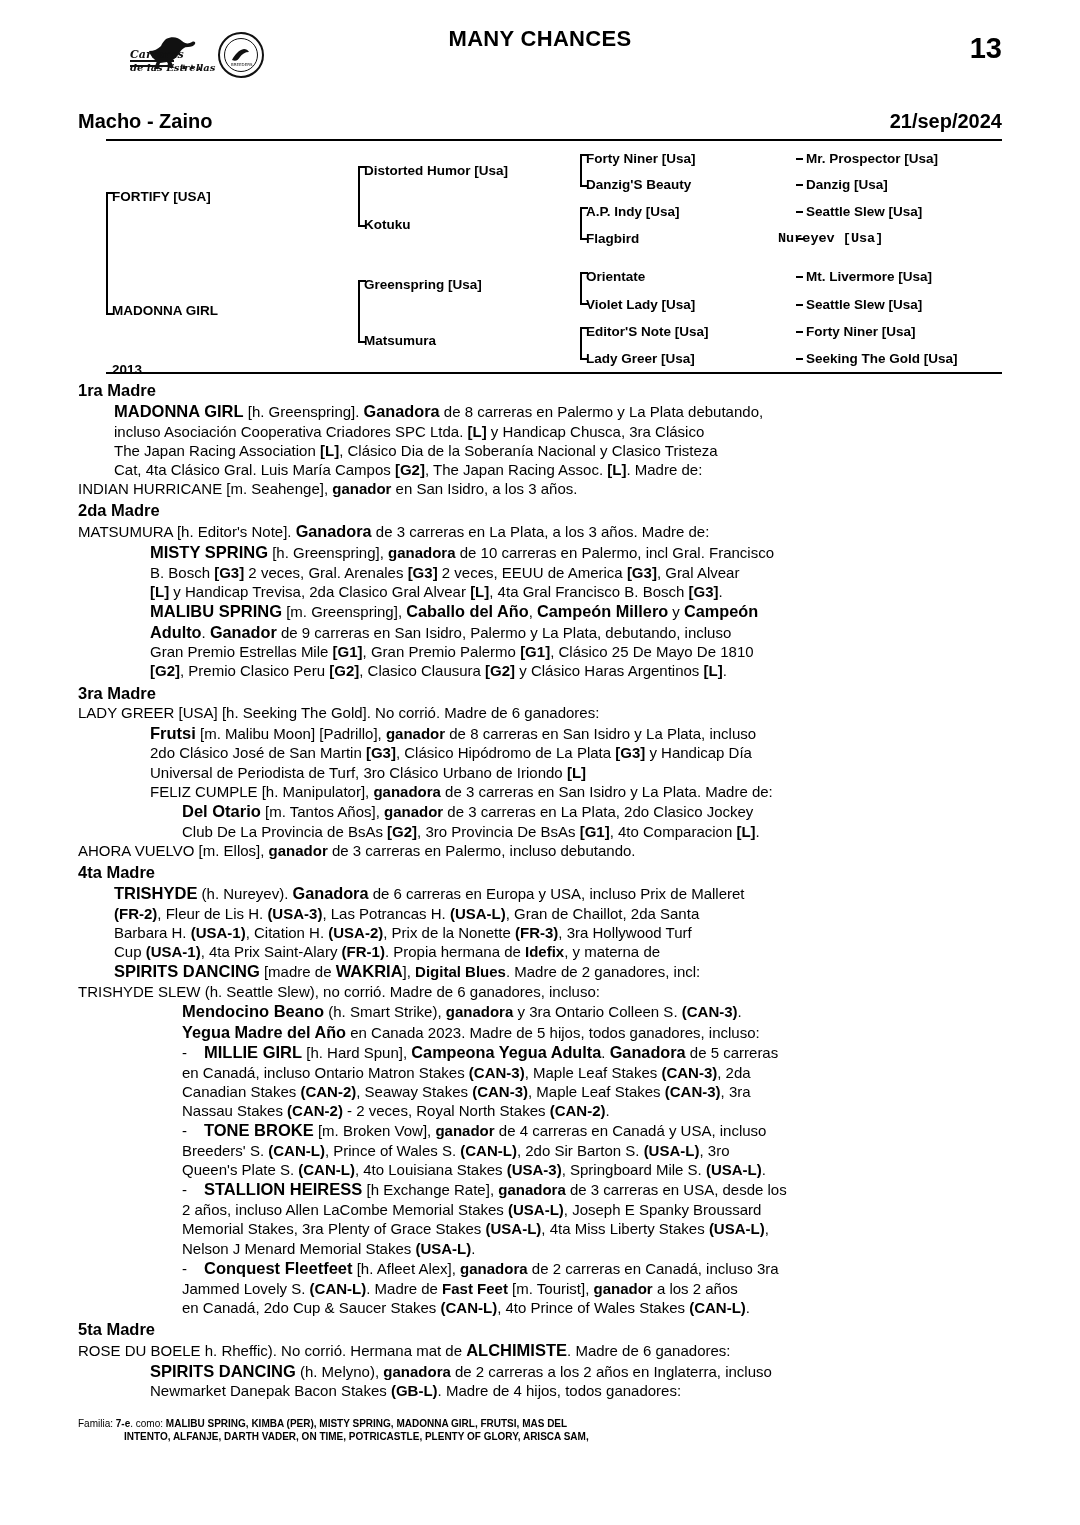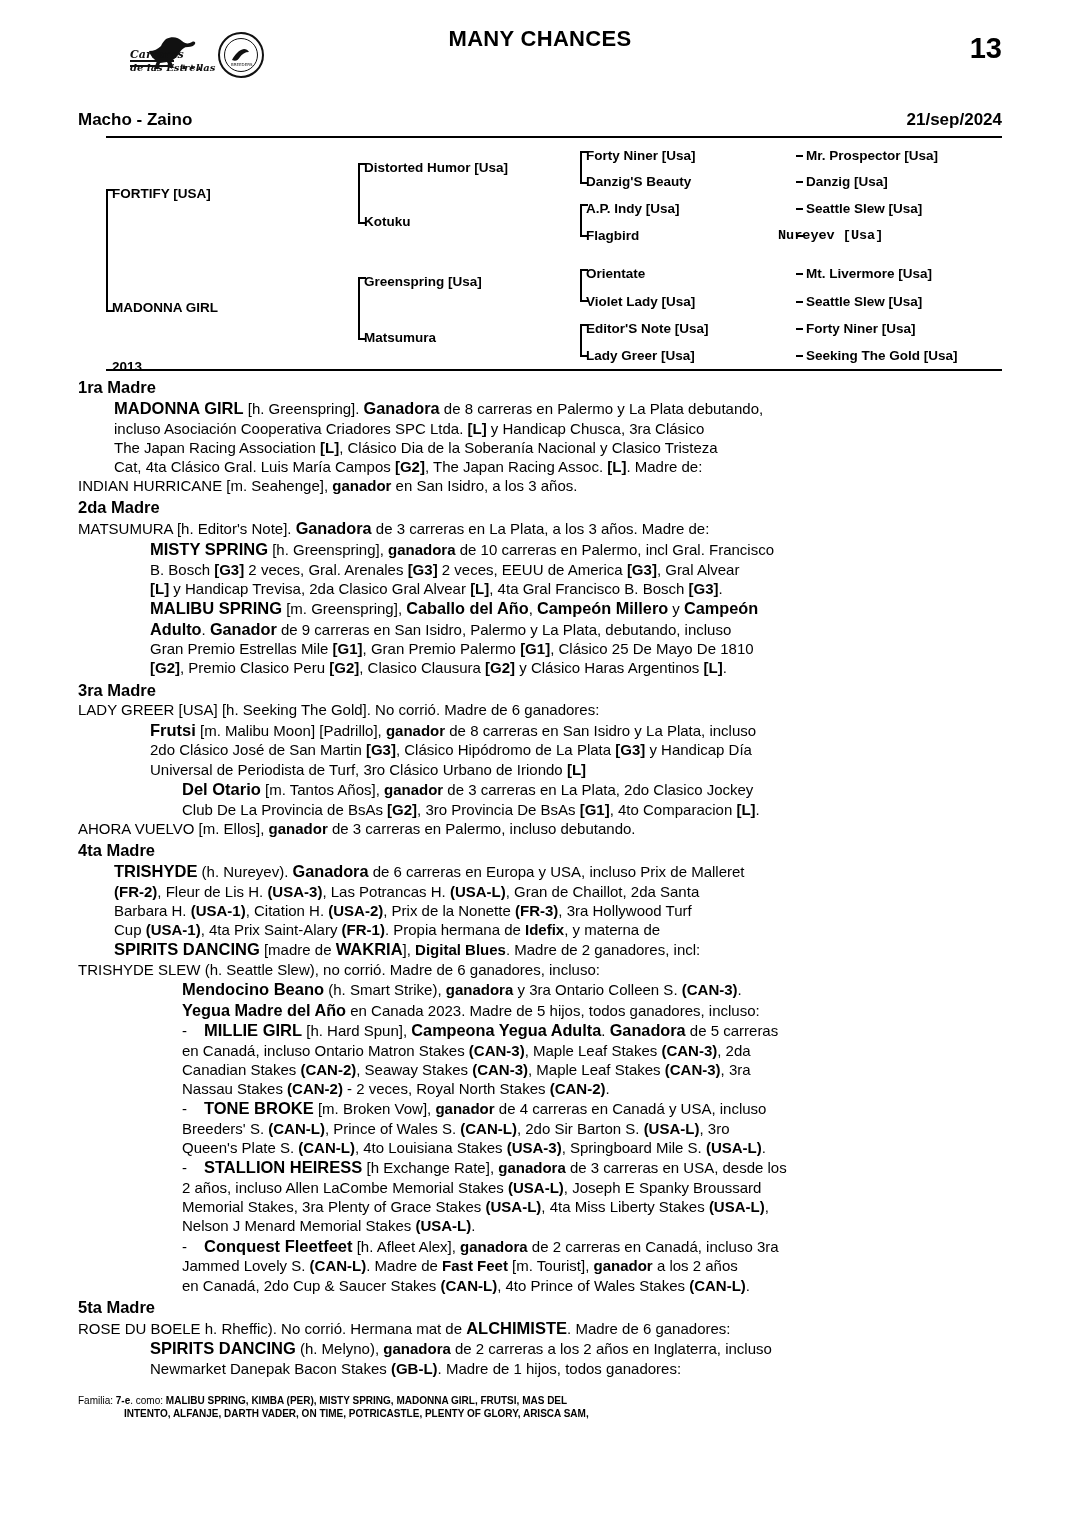--- a/index.html
+++ b/index.html
@@ -17,21 +17,21 @@
   
   .hdr { position:relative; height:70px; }
   .logos { position:absolute; left:30px; top:6px; display:flex; align-items:center; gap:0; }
   .logo-carreras { width:110px; height:44px; position:relative; }
   .logo-carreras svg { display:block; }
   .logo-bc { width:46px; height:46px; border-radius:50%; border:2px solid #111; display:flex; align-items:center; justify-content:center; }
   .logo-bc .inner { width:34px; height:34px; border-radius:50%; border:1px solid #111; display:flex; align-items:center; justify-content:center; }
   .page-num { position:absolute; right:0; top:6px; font-size:29px; font-weight:bold; }
   .title { text-align:center; font-size:22px; font-weight:bold; letter-spacing:.3px; margin-top:4px; }
 
-  .subhdr { display:flex; justify-content:space-between; font-size:17px; font-weight:bold; margin-top:14px; padding-bottom:4px;text-align:center; }
+  .subhdr { display:flex; justify-content:space-between; font-size:20px; font-weight:bold; margin-top:14px; padding-bottom:4px;text-align:center; }
 
   
   .ped { position:relative; height:235px; margin-top:2px; font-size:13.5px; font-weight:bold; }
   .ped .cell { position:absolute; white-space:nowrap; }
   .ped .ln { position:absolute; background:#000; }
   .ped .vl { width:1.5px; }
   .ped .hl { height:1.5px; }
   .ped-top { position:absolute; left:28px; right:0; top:0; height:1.6px; background:#000; }
   .ped-bot { position:absolute; left:28px; right:0; bottom:0; height:1.6px; background:#000; }
 
@@ -171,20 +171,21 @@
       <span>Gran Premio Estrellas Mile </span><span class="b">[G1]</span><span>, Gran Premio Palermo </span><span class="b">[G1]</span><span>, Clásico 25 De Mayo De 1810</span><br>
       <span class="b">[G2]</span><span>, Premio Clasico Peru </span><span class="b">[G2]</span><span>, Clasico Clausura </span><span class="b">[G2]</span><span> y Clásico Haras Argentinos </span><span class="b">[L]</span><span>.</span>
     </p>
 
     <div class="secthead">3ra Madre</div>
     <p class="blk">LADY GREER [USA] [h. Seeking The Gold]. No corrió. Madre de 6 ganadores:</p>
     <p class="blk ind2"><span class="bigb">Frutsi</span><span> [m. Malibu Moon] [Padrillo], </span><span class="b">ganador</span><span> de 8 carreras en San Isidro y La Plata, incluso</span><br>
       <span>2do Clásico José de San Martin </span><span class="b">[G3]</span><span>, Clásico Hipódromo de La Plata </span><span class="b">[G3]</span><span> y Handicap Día</span><br>
       <span>Universal de Periodista de Turf, 3ro Clásico Urbano de Iriondo </span><span class="b">[L]</span>
     </p>
+    <p class="blk ind2"><span>FELIZ CUMPLE [h. Manipulator], </span><span class="b">ganadora</span><span> de 3 carreras en San Isidro y La Plata. Madre de:</span></p>
     <p class="blk ind3"><span class="bigb">Del Otario</span><span> [m. Tantos Años], </span><span class="b">ganador</span><span> de 3 carreras en La Plata, 2do Clasico Jockey</span><br>
       <span>Club De La Provincia de BsAs </span><span class="b">[G2]</span><span>, 3ro Provincia De BsAs </span><span class="b">[G1]</span><span>, 4to Comparacion </span><span class="b">[L]</span><span>.</span>
     </p>
     <p class="blk"><span>AHORA VUELVO [m. Ellos], </span><span class="b">ganador</span><span> de 3 carreras en Palermo, incluso debutando.</span></p>
 
     <div class="secthead">4ta Madre</div>
     <p class="blk ind1"><span class="bigb">TRISHYDE</span><span> (h. Nureyev). </span><span class="bigb2">Ganadora</span><span> de 6 carreras en Europa y USA, incluso Prix de Malleret</span><br>
       <span class="b">(FR-2)</span><span>, Fleur de Lis H. </span><span class="b">(USA-3)</span><span>, Las Potrancas H. </span><span class="b">(USA-L)</span><span>, Gran de Chaillot, 2da Santa</span><br>
       <span>Barbara H. </span><span class="b">(USA-1)</span><span>, Citation H. </span><span class="b">(USA-2)</span><span>, Prix de la Nonette </span><span class="b">(FR-3)</span><span>, 3ra Hollywood Turf</span><br>
       <span>Cup </span><span class="b">(USA-1)</span><span>, 4ta Prix Saint-Alary </span><span class="b">(FR-1)</span><span>. Propia hermana de </span><span class="b">Idefix</span><span>, y materna de</span><br>
@@ -213,21 +214,21 @@
     </p>
 
     <p class="blk dash-item"><span class="dash">-</span><span class="bigb">Conquest Fleetfeet</span><span> [h. Afleet Alex], </span><span class="b">ganadora</span><span> de 2 carreras en Canadá, incluso 3ra</span><br>
       <span>Jammed Lovely S. </span><span class="b">(CAN-L)</span><span>. Madre de </span><span class="b">Fast Feet</span><span> [m. Tourist], </span><span class="b">ganador</span><span> a los 2 años</span><br>
       <span>en Canadá, 2do Cup &amp; Saucer Stakes </span><span class="b">(CAN-L)</span><span>, 4to Prince of Wales Stakes </span><span class="b">(CAN-L)</span><span>.</span>
     </p>
 
     <div class="secthead">5ta Madre</div>
     <p class="blk"><span>ROSE DU BOELE h. Rheffic). No corrió. Hermana mat de </span><span class="bigb">ALCHIMISTE</span><span>. Madre de 6 ganadores:</span></p>
     <p class="blk ind2"><span class="bigb">SPIRITS DANCING</span><span> (h. Melyno), </span><span class="b">ganadora</span><span> de 2 carreras a los 2 años en Inglaterra, incluso</span><br>
-      <span>Newmarket Danepak Bacon Stakes </span><span class="b">(GB-L)</span><span>. Madre de 1 hijos, todos ganadores:</span>
+      <span>Newmarket Danepak Bacon Stakes </span><span class="b">(GB-L)</span><span>. Madre de 4 hijos, todos ganadores:</span>
     </p>
 
     <div class="familia">
       <p class="blk ind"><span>Familia: </span><span class="b">7-e</span><span>. como: </span><span class="b">MALIBU SPRING, KIMBA (PER), MISTY SPRING, MADONNA GIRL, FRUTSI, MAS DEL</span><br>
         <span class="b">INTENTO, ALFANJE, DARTH VADER, ON TIME, POTRICASTLE, PLENTY OF GLORY, ARISCA SAM,</span>
       </p>
     </div>
 
   </div>
 </div>

